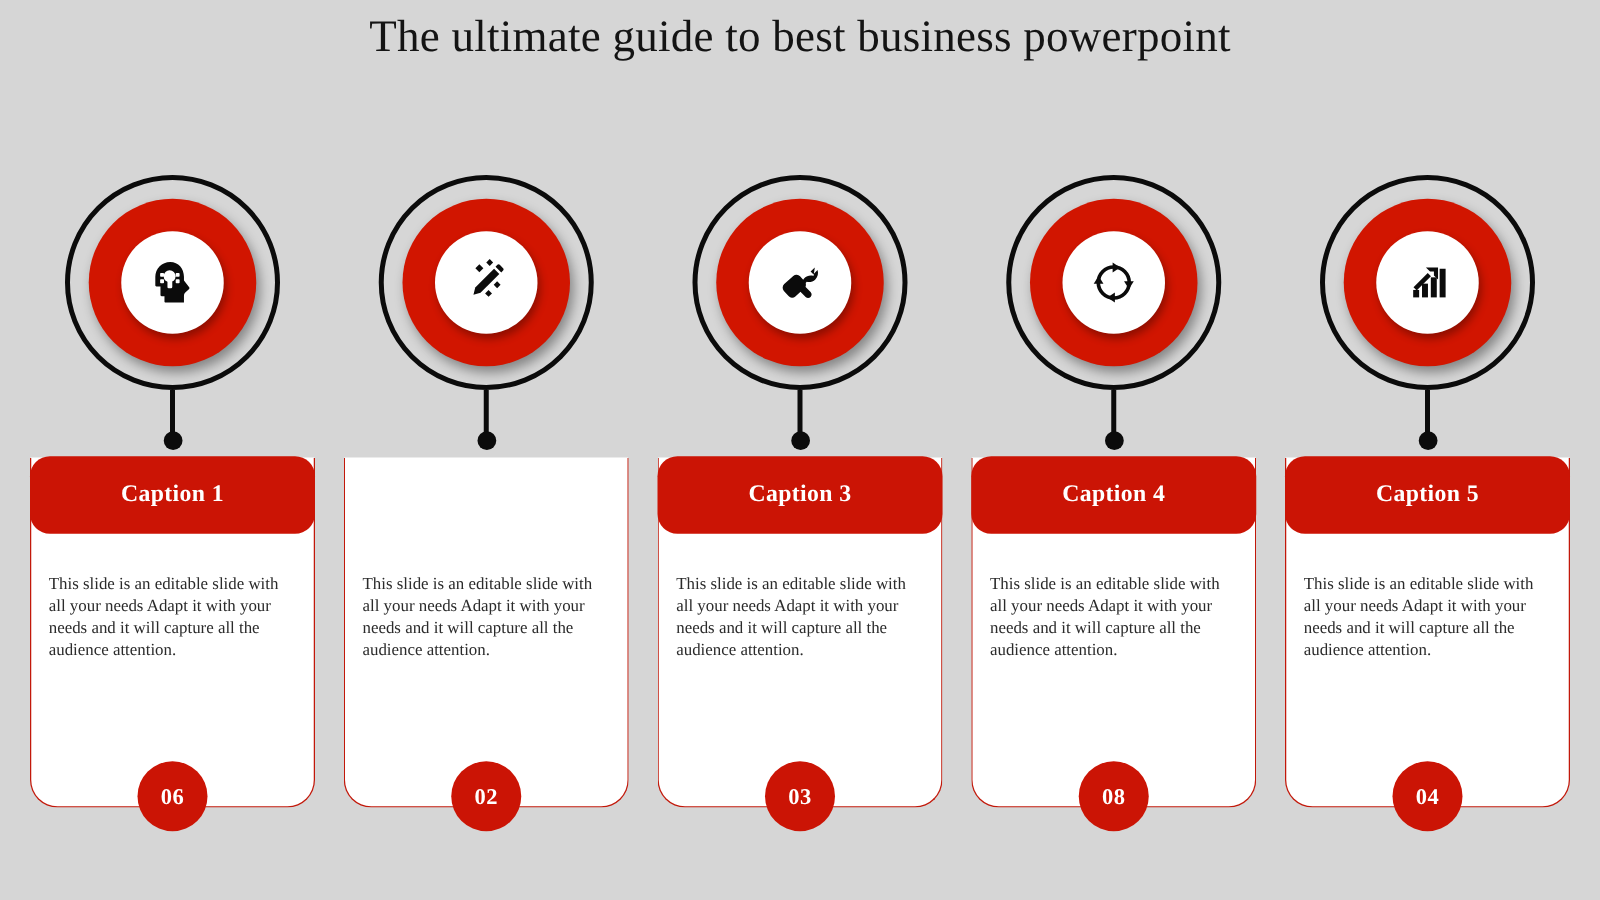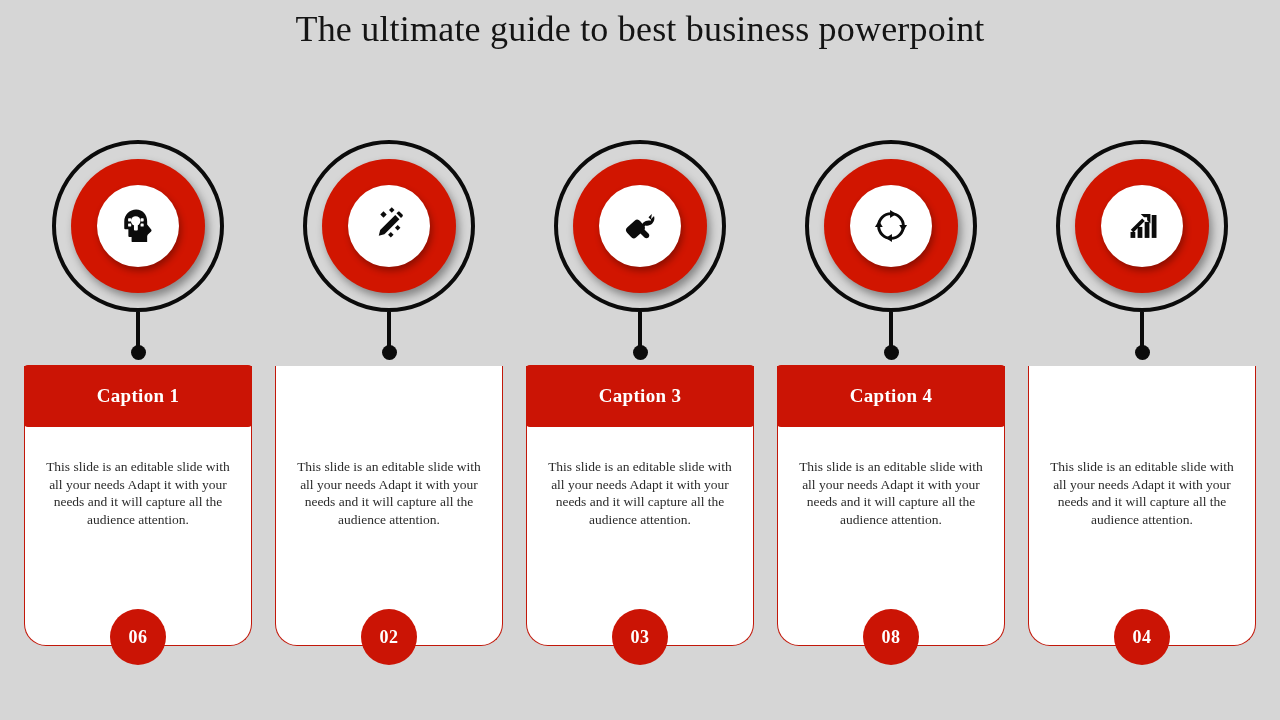--- a/index.html
+++ b/index.html
@@ -126,37 +126,37 @@
     flex-direction: column;
     align-items: center;
   }
   .card-header {
     position: absolute;
     top: -1px;
     left: -1px;
     width: 228px;
     height: 62px;
     background: #cb1405;
-    border-radius: 4px;
+    border-radius: 16px;
     box-sizing: border-box;
     display: flex;
     align-items: center;
     justify-content: center;
   }
   .card-header-text {
     color: #ffffff;
     font-family: "Liberation Serif", serif;
     font-size: 19px;
     font-weight: bold;
     letter-spacing: .3px;
   }
   .card-body {
     margin-top: 92px;
     width: 198px;
-    text-align: center;
+    text-align: left;
     font-family: "Liberation Serif", serif;
     font-size: 13.5px;
     line-height: 1.30;
     color: #2b2b2b;
   }
   .card-number {
     position: absolute;
     left: 50%;
     transform: translateX(-50%);
     bottom: -20px;
@@ -334,20 +334,23 @@
               </svg>
             </span>
           </div>
         </div>
       </div>
       <div class="connector">
         <div class="connector-line"></div>
         <div class="connector-dot"></div>
       </div>
       <div class="card">
+        <div class="card-header">
+          <span class="card-header-text">Caption 5</span>
+        </div>
         <div class="card-body">This slide is an editable slide with all your needs Adapt it with your needs and it will capture all the audience attention.</div>
         <div class="card-number">
           <span class="card-number-text">04</span>
         </div>
       </div>
     </div>
 
   </div>
 </div>
 

